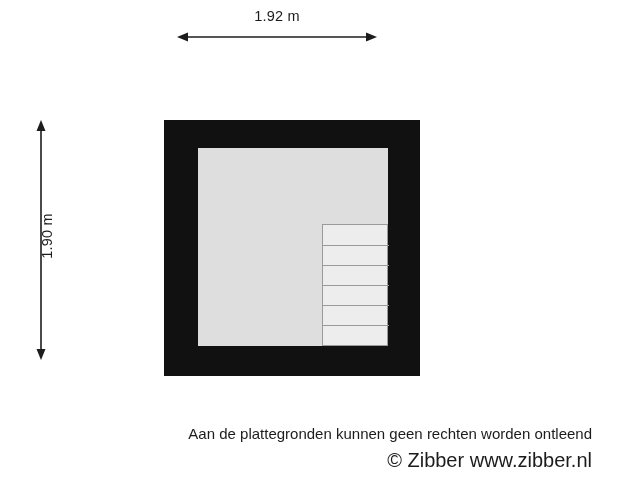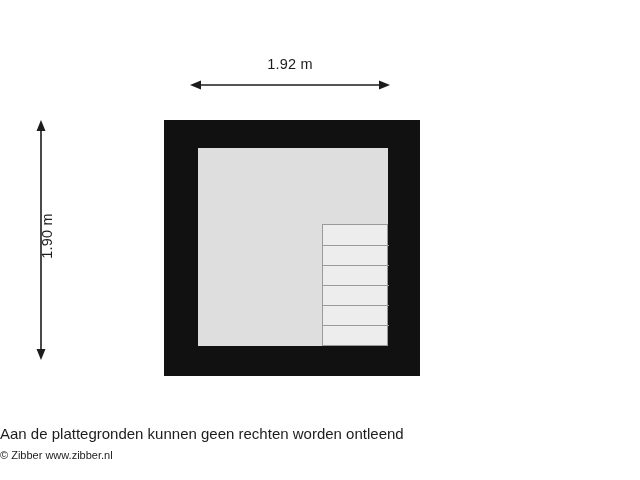--- a/index.html
+++ b/index.html
@@ -11,25 +11,24 @@
     height: 480px;
     background: #ffffff;
     font-family: "Liberation Sans", sans-serif;
     overflow: hidden;
     position: relative;
   }
 
   
   #top-dimension {
     position: absolute;
-    left: 190px;
+    left: 177px;
     top: 8px;
     width: 200px;
     height: 36px;
-    margin-top: 48px;
   }
   #top-dimension .dim-label {
     position: absolute;
     left: 0;
     top: 0;
     width: 200px;
     text-align: center;
     font-size: 14.5px;
     color: #1c1c1c;
     letter-spacing: 0.2px;
@@ -123,29 +122,29 @@
     height: 1px;
     background: #9a9a9a;
   }
 
   
   #footer {
     position: absolute;
     left: 0;
     top: 425px;
     width: 592px;
-    text-align: left;
+    text-align: right;
   }
   #footer .line1 {
     font-size: 15px;
     color: #1c1c1c;
     margin-bottom: 7px;
   }
   #footer .line2 {
-    font-size: 11px;
+    font-size: 20px;
     color: #1c1c1c;
   }
 </style>
 </head>
 <body>
 
 <div id="top-dimension">
   <div class="dim-label">1.92 m</div>
   <div class="dim-line">
     <svg width="200" height="14" viewBox="0 0 200 14">

